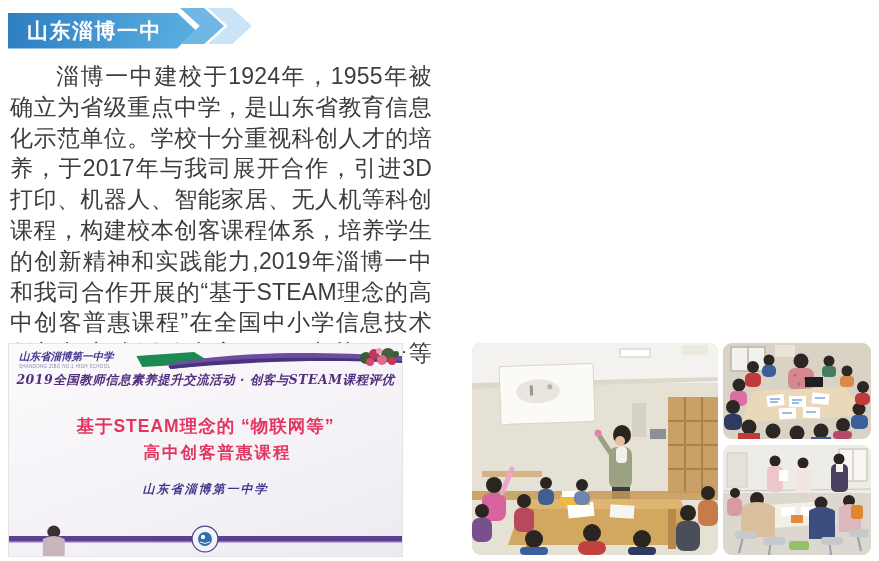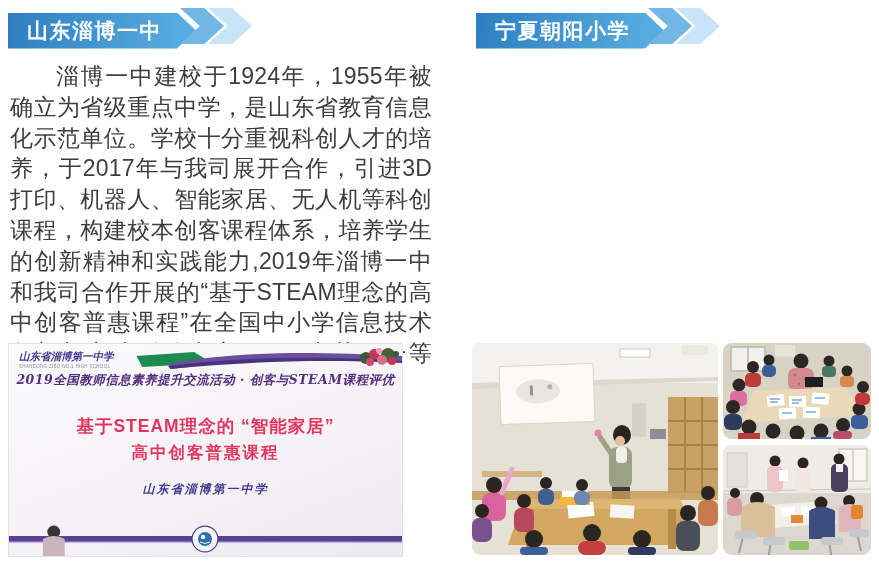--- a/index.html
+++ b/index.html
@@ -34,21 +34,21 @@
   .slide-logo-title{font-family:"DejaVu Serif","Liberation Serif",serif;font-style:italic;
          font-weight:bold;font-size:10.5px;color:#45378f;white-space:nowrap;}
   .slide-logo-sub{font-size:4.5px;color:#8a87a8;letter-spacing:0.3px;white-space:nowrap;}
   .slide-band{position:absolute;left:0;top:0;width:100%;height:34px;}
   .slide-flower{position:absolute;right:2px;top:2px;width:48px;height:26px;}
   .slide-event{position:absolute;left:0;top:28px;width:100%;text-align:center;
          font-family:"DejaVu Serif","Liberation Serif",serif;font-style:italic;font-weight:bold;
          font-size:12.5px;color:#532e7e;letter-spacing:0.5px;}
   .slide-title1{position:absolute;left:0;top:70px;width:100%;text-align:center;
          font-weight:bold;font-size:17.5px;color:#e2355f;letter-spacing:1px;}
-  .slide-title2{position:absolute;left:0;top:98px;width:100%;text-align:center;
+  .slide-title2{position:absolute;left:12px;top:98px;width:100%;text-align:center;
          font-weight:bold;font-size:16.5px;color:#e2355f;letter-spacing:2px;}
   .slide-school{position:absolute;left:0;top:137px;width:100%;text-align:center;
          font-family:"DejaVu Serif","Liberation Serif",serif;font-style:italic;font-weight:bold;
          font-size:12px;color:#45378f;letter-spacing:2px;}
   .slide-authors{position:absolute;left:0;top:153px;width:100%;text-align:center;
          font-family:"DejaVu Serif","Liberation Serif",serif;font-style:italic;font-weight:bold;
          font-size:12px;color:#45378f;letter-spacing:2px;}
   .slide-bottom{position:absolute;left:0;bottom:0;width:100%;height:34px;}
 
   
@@ -87,41 +87,36 @@
       <circle cx="40" cy="15" r="4" fill="#c3375a"></circle>
         <circle cx="18" cy="16" r="4" fill="#d8486e"></circle>
       <circle cx="27" cy="5" r="3" fill="#ef9aae"></circle>
         <circle cx="44" cy="8" r="3" fill="#3a5a38"></circle>
     </svg>
     <div class="slide-logo">
       <div class="slide-logo-title">山东省淄博第一中学</div>
       <div class="slide-logo-sub">SHANDONG ZIBO NO.1 HIGH SCHOOL</div>
     </div>
     <div class="slide-event">2019全国教师信息素养提升交流活动 · 创客与STEAM课程评优</div>
-    <div class="slide-title1">基于STEAM理念的 “智能家居”</div>
+    <div class="slide-title1">基于STEAM理念的 “物联网等”</div>
     <div class="slide-title2">高中创客普惠课程</div>
     <div class="slide-school">山东省淄博第一中学</div>
 
     <svg class="slide-bottom" viewBox="0 0 395 34">
       <rect x="0" y="14" width="395" height="5" fill="#5a3f92"></rect>
       <rect x="0" y="19" width="395" height="1.5" fill="#8a74b8"></rect>
       <circle cx="197" cy="17" r="13" fill="#f6f4f8" stroke="#4a3f8f" stroke-width="1.2"></circle>
       <circle cx="197" cy="17" r="7" fill="#2a6fb0"></circle>
       <circle cx="195" cy="15" r="2.2" fill="#f6f4f8"></circle>
       <path d="M192,20 q5,3 10,0" stroke="#f6f4f8" stroke-width="1" fill="none"></path>
       <circle cx="45" cy="10" r="6.5" fill="#3a3136"></circle>
       <path d="M34,17 q11,-6 22,0 l0,17 -22,0 Z" fill="#c9b6bd"></path>
     </svg>
   </div>
 
-  <div class="banner banner-right">
-    <div class="banner-main">宁夏朝阳小学</div>
-    <div class="chev chev1"></div>
-    <div class="chev chev2"></div>
-  </div>
 
 
   <div class="photo photo-big">
     <svg viewBox="0 0 246 212" width="246" height="212">
       <rect width="246" height="212" fill="#e6e1d5"></rect>
       <rect width="246" height="40" fill="#f4f2ee"></rect>
       <polygon points="0,40 246,34 246,38 0,46" fill="#ddd8cc"></polygon>
       <rect x="148" y="6" width="30" height="8" fill="#ffffff" stroke="#cfcabf" stroke-width="1"></rect>
       <rect x="210" y="2" width="26" height="10" fill="#eceade"></rect>
 

